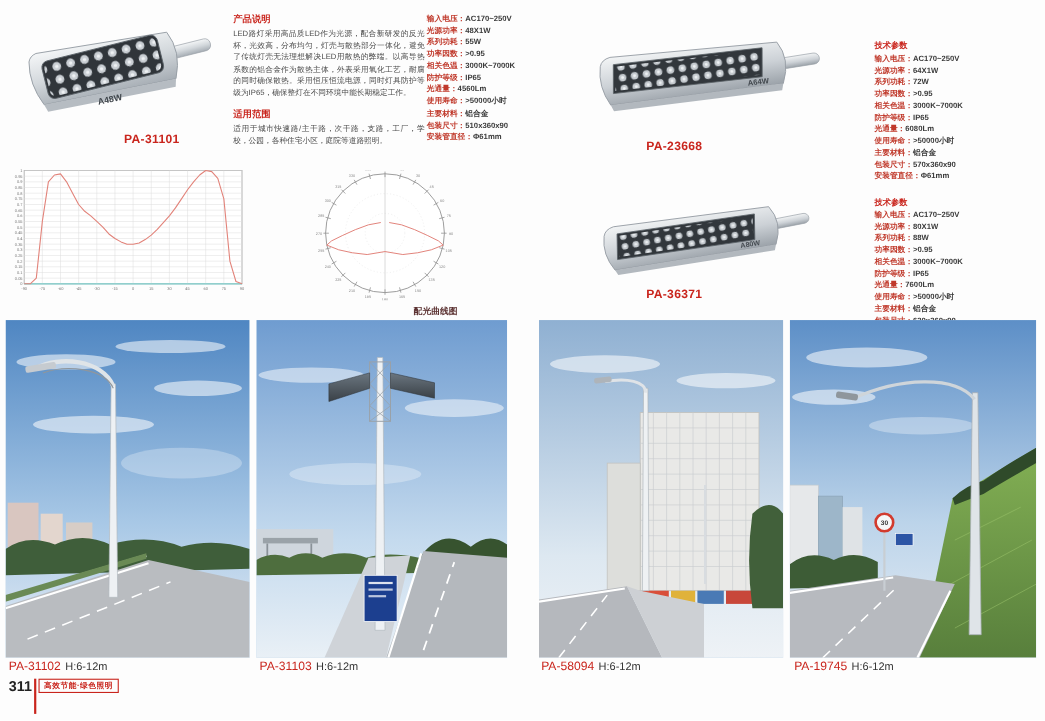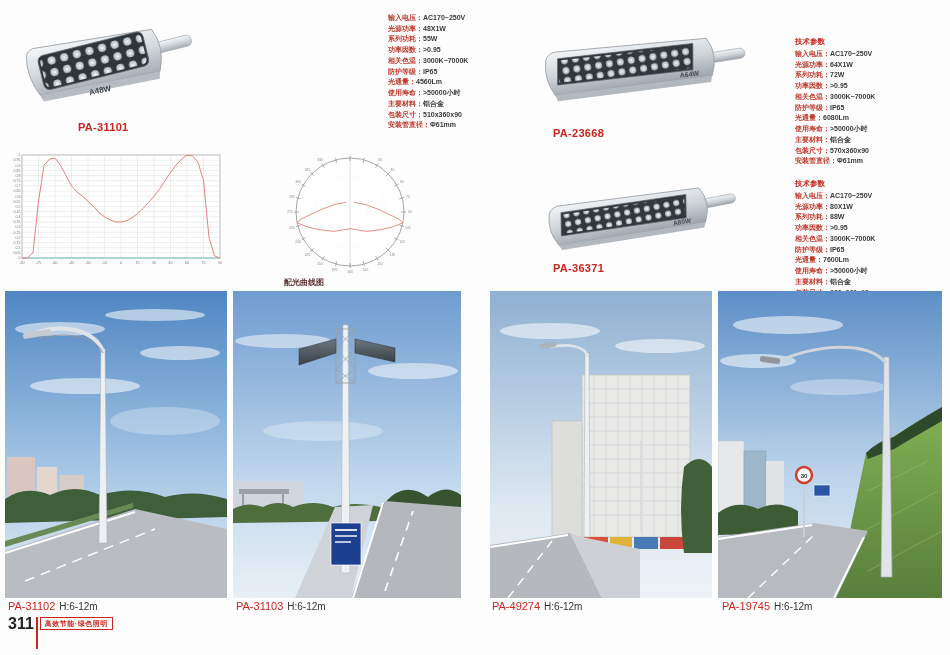--- a/index.html
+++ b/index.html
@@ -1,34 +1,34 @@
 <!DOCTYPE html>
 <html><head>
 <meta charset="utf-8">
 <style>
 *{margin:0;padding:0;box-sizing:border-box}
 html,body{width:950px;height:655px;background:#fff;font-family:"Liberation Sans",sans-serif;overflow:hidden}
 #page{position:relative;width:950px;height:655px;background:#fdfdfd}
 .abs{position:absolute}
-.model-label{color:#c9251d;font-weight:bold;font-size:11px;text-align:left;letter-spacing:.3px}
+.model-label{color:#c9251d;font-weight:bold;font-size:11px;text-align:center;letter-spacing:.3px}
 .desc-heading{color:#c9251d;font-weight:bold;font-size:8.5px;margin-bottom:3px}
 .desc-body{font-size:7px;line-height:1.5;color:#4a4a4a;text-align:justify;margin-bottom:8px}
 .spec-block{width:158px}
 .spec-heading{color:#c9251d;font-weight:bold;font-size:7.5px;margin-bottom:3px}
 .spec-row{display:flex;margin-bottom:3.4px;font-size:7px;line-height:1.05}
 .spec-label{color:#c0392b;font-weight:bold;white-space:nowrap}
 .spec-value{color:#3a3a3a;font-weight:bold;white-space:nowrap}
 .photo{position:absolute;top:291px;height:307px;overflow:hidden;background:#cfe0ee}
 .photo svg{display:block}
 .photo-caption{position:absolute;top:600px;font-size:11px;font-weight:normal;white-space:nowrap}
 .photo-caption .m{color:#c9251d}
 .photo-caption .h{color:#333;margin-left:4px;font-size:10px}
-.chart-caption{color:#5a3030;font-weight:bold;font-size:8px;text-align:left}
+.chart-caption{color:#5a3030;font-weight:bold;font-size:8px;text-align:right}
 .footer{position:absolute;top:617px;display:flex;align-items:flex-start}
-.footer .pg{font-size:16px;font-weight:bold;color:#222;line-height:13px}
+.footer .pg{font-size:13px;font-weight:bold;color:#222;line-height:13px}
 .footer .rule{width:2px;height:32px;background:#c9251d;margin:0 2px}
 .footer .slogan{border:1px solid #c9251d;color:#c9251d;font-size:7px;font-weight:bold;padding:2px 4px;line-height:1;white-space:nowrap;letter-spacing:.5px}
 svg text{font-family:"Liberation Sans",sans-serif}
 </style>
 </head>
 <body>
 
 <div id="page">
 
   <div class="abs" style="left:8px;top:6px">
@@ -49,20 +49,26 @@
         <path d="M22 32 Q17 52 26 73 L148 79 Q159 56 150 36 L30 26 Q24 27 22 32 Z" fill="url(#sil1)" stroke="#979ea5" stroke-width=".8"></path>
         <rect x="32" y="35" width="108" height="35" rx="6" fill="#30353a" stroke="#5a6167" stroke-width=".8"></rect>
         <rect x="34" y="37" width="104" height="31" rx="5" fill="url(#dots1)"></rect>
         <path d="M26 73 L148 79 L146 86 L28 80 Z" fill="#b6bcc2"></path>
         <text x="74" y="85" font-size="8" font-weight="bold" fill="#3f454b" transform="rotate(2 74 85)">A48W</text>
       </g>
     </svg>
   </div>
   <div class="abs model-label" style="left:78px;top:121px;width:120px">PA-31101</div>
 
+  <div class="abs" style="left:212px;top:12px;width:174px">
+    <div class="desc-heading">产品说明</div>
+    <div class="desc-body">LED路灯采用高品质LED作为光源，配合新研发的反光杯，光效高，分布均匀，灯壳与散热部分一体化，避免了传统灯壳无法理想解决LED用散热的弊端。以高导热系数的铝合金作为散热主体，外表采用氧化工艺，耐腐的同时确保散热。采用恒压恒流电源，同时灯具防护等级为IP65，确保整灯在不同环境中能长期稳定工作。</div>
+    <div class="desc-heading">适用范围</div>
+    <div class="desc-body">适用于城市快速路/主干路，次干路，支路，工厂，学校，公园，各种住宅小区，庭院等道路照明。</div>
+  </div>
 
   <div class="abs spec-block" style="left:388px;top:14px">
     <div>
         <div class="spec-row">
         <span class="spec-label">输入电压：</span>
         <span class="spec-value">AC170~250V</span>
       </div>
         <div class="spec-row">
         <span class="spec-label">光源功率：</span>
         <span class="spec-value">48X1W</span>
@@ -597,21 +603,21 @@
     </svg>
   </div>
 
   <div class="photo-caption" style="left:8px">
     <span class="m">PA-31102</span><span class="h">H:6-12m</span>
   </div>
   <div class="photo-caption" style="left:236px">
     <span class="m">PA-31103</span><span class="h">H:6-12m</span>
   </div>
   <div class="photo-caption" style="left:492px">
-    <span class="m">PA-49274</span><span class="h">H:6-12m</span>
+    <span class="m">PA-58094</span><span class="h">H:6-12m</span>
   </div>
   <div class="photo-caption" style="left:722px">
     <span class="m">PA-19745</span><span class="h">H:6-12m</span>
   </div>
 
   <div class="footer" style="left:8px">
     <span class="pg">311</span>
     <span class="rule"></span>
     <span class="slogan">高效节能·绿色照明</span>
   </div>

